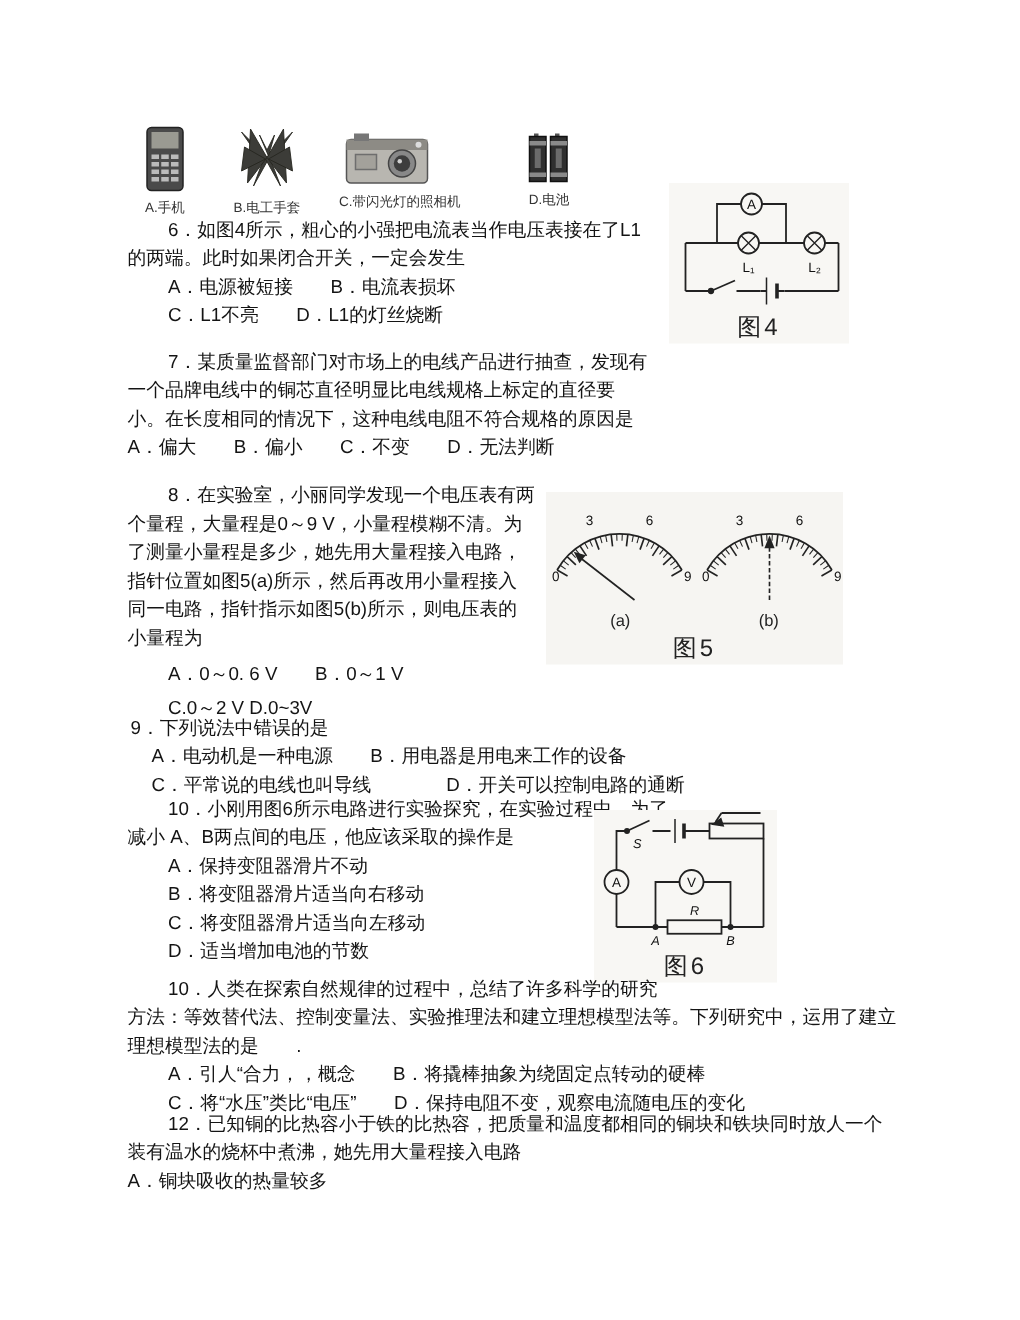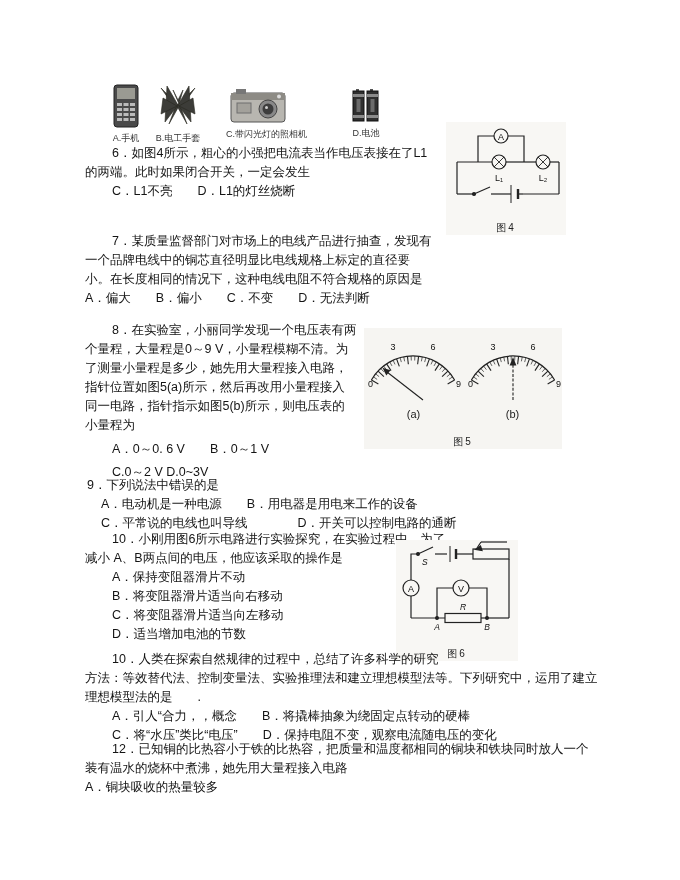--- a/index.html
+++ b/index.html
@@ -8,33 +8,33 @@
     background:#ffffff;
     font-family:"Liberation Sans","DejaVu Sans",sans-serif;
     color:#111;
   }
   .qblock{position:absolute;font-size:12.5px;line-height:19px;color:#141414;}
   .qblock div{white-space:nowrap;}
   .ind1{padding-left:27px;}
   .ind2{padding-left:14px;}
   .gap{margin-top:5px;}
   .figbox{position:absolute;text-align:center;}
-  .figcap{font-size:10px;color:#222;margin-top:15px;letter-spacing:2px;}
+  .figcap{font-size:16px;color:#222;margin-top:2px;letter-spacing:2px;}
   .product{position:absolute;text-align:center;}
   .product .plabel{font-size:9px;color:#333;margin-top:4px;white-space:nowrap;}
   svg{display:block;margin:0 auto;}
   .scanline{stroke:#222;stroke-width:1.2;fill:none;}
   .meterwrap{background:#f6f5f2;}
   .sublabel{font-size:11px;color:#222;}
   .subrow{display:flex;justify-content:space-around;width:198px;margin-top:-2px;}
 </style>
 </head>
 <body>
 
-<div class="product" style="left:93px;top:84px;width:34px;margin-left:16px;">
+<div class="product" style="left:93px;top:84px;width:34px;">
   <svg width="26" height="44" viewBox="0 0 26 44">
     <rect x="1" y="1" width="24" height="42" rx="3" fill="#4a4a4a" stroke="#222"></rect>
     <rect x="4" y="4" width="18" height="11" fill="#9a9a92"></rect>
     <g fill="#bbb">
       <rect x="4" y="19" width="5" height="3"></rect>
         <rect x="10.5" y="19" width="5" height="3"></rect>
         <rect x="17" y="19" width="5" height="3"></rect>
       <rect x="4" y="24" width="5" height="3"></rect>
         <rect x="10.5" y="24" width="5" height="3"></rect>
         <rect x="17" y="24" width="5" height="3"></rect>
@@ -92,20 +92,21 @@
       <rect x="4.5" y="14" width="4" height="13" fill="#6b6b6b"></rect>
       <rect x="18.5" y="14" width="4" height="13" fill="#6b6b6b"></rect>
     </g>
   </svg>
   <div class="plabel">D.电池</div>
 </div>
 
 <div class="qblock" style="left:85px;top:144px;">
   <div class="ind1">6．如图4所示，粗心的小强把电流表当作电压表接在了L1</div>
   <div>的两端。此时如果闭合开关，一定会发生</div>
+  <div class="ind1">A．电源被短接　　B．电流表损坏</div>
   <div class="ind1">C．L1不亮　　D．L1的灯丝烧断</div>
 </div>
 
 <div class="figbox" style="left:446px;top:122px;width:120px;background:#f8f7f4;">
   <svg width="118" height="84" viewBox="0 0 118 84">
     <g class="scanline">
 
       <path d="M10 40 H45"></path>
         <path d="M59 40 H89"></path>
         <path d="M103 40 H112"></path>

